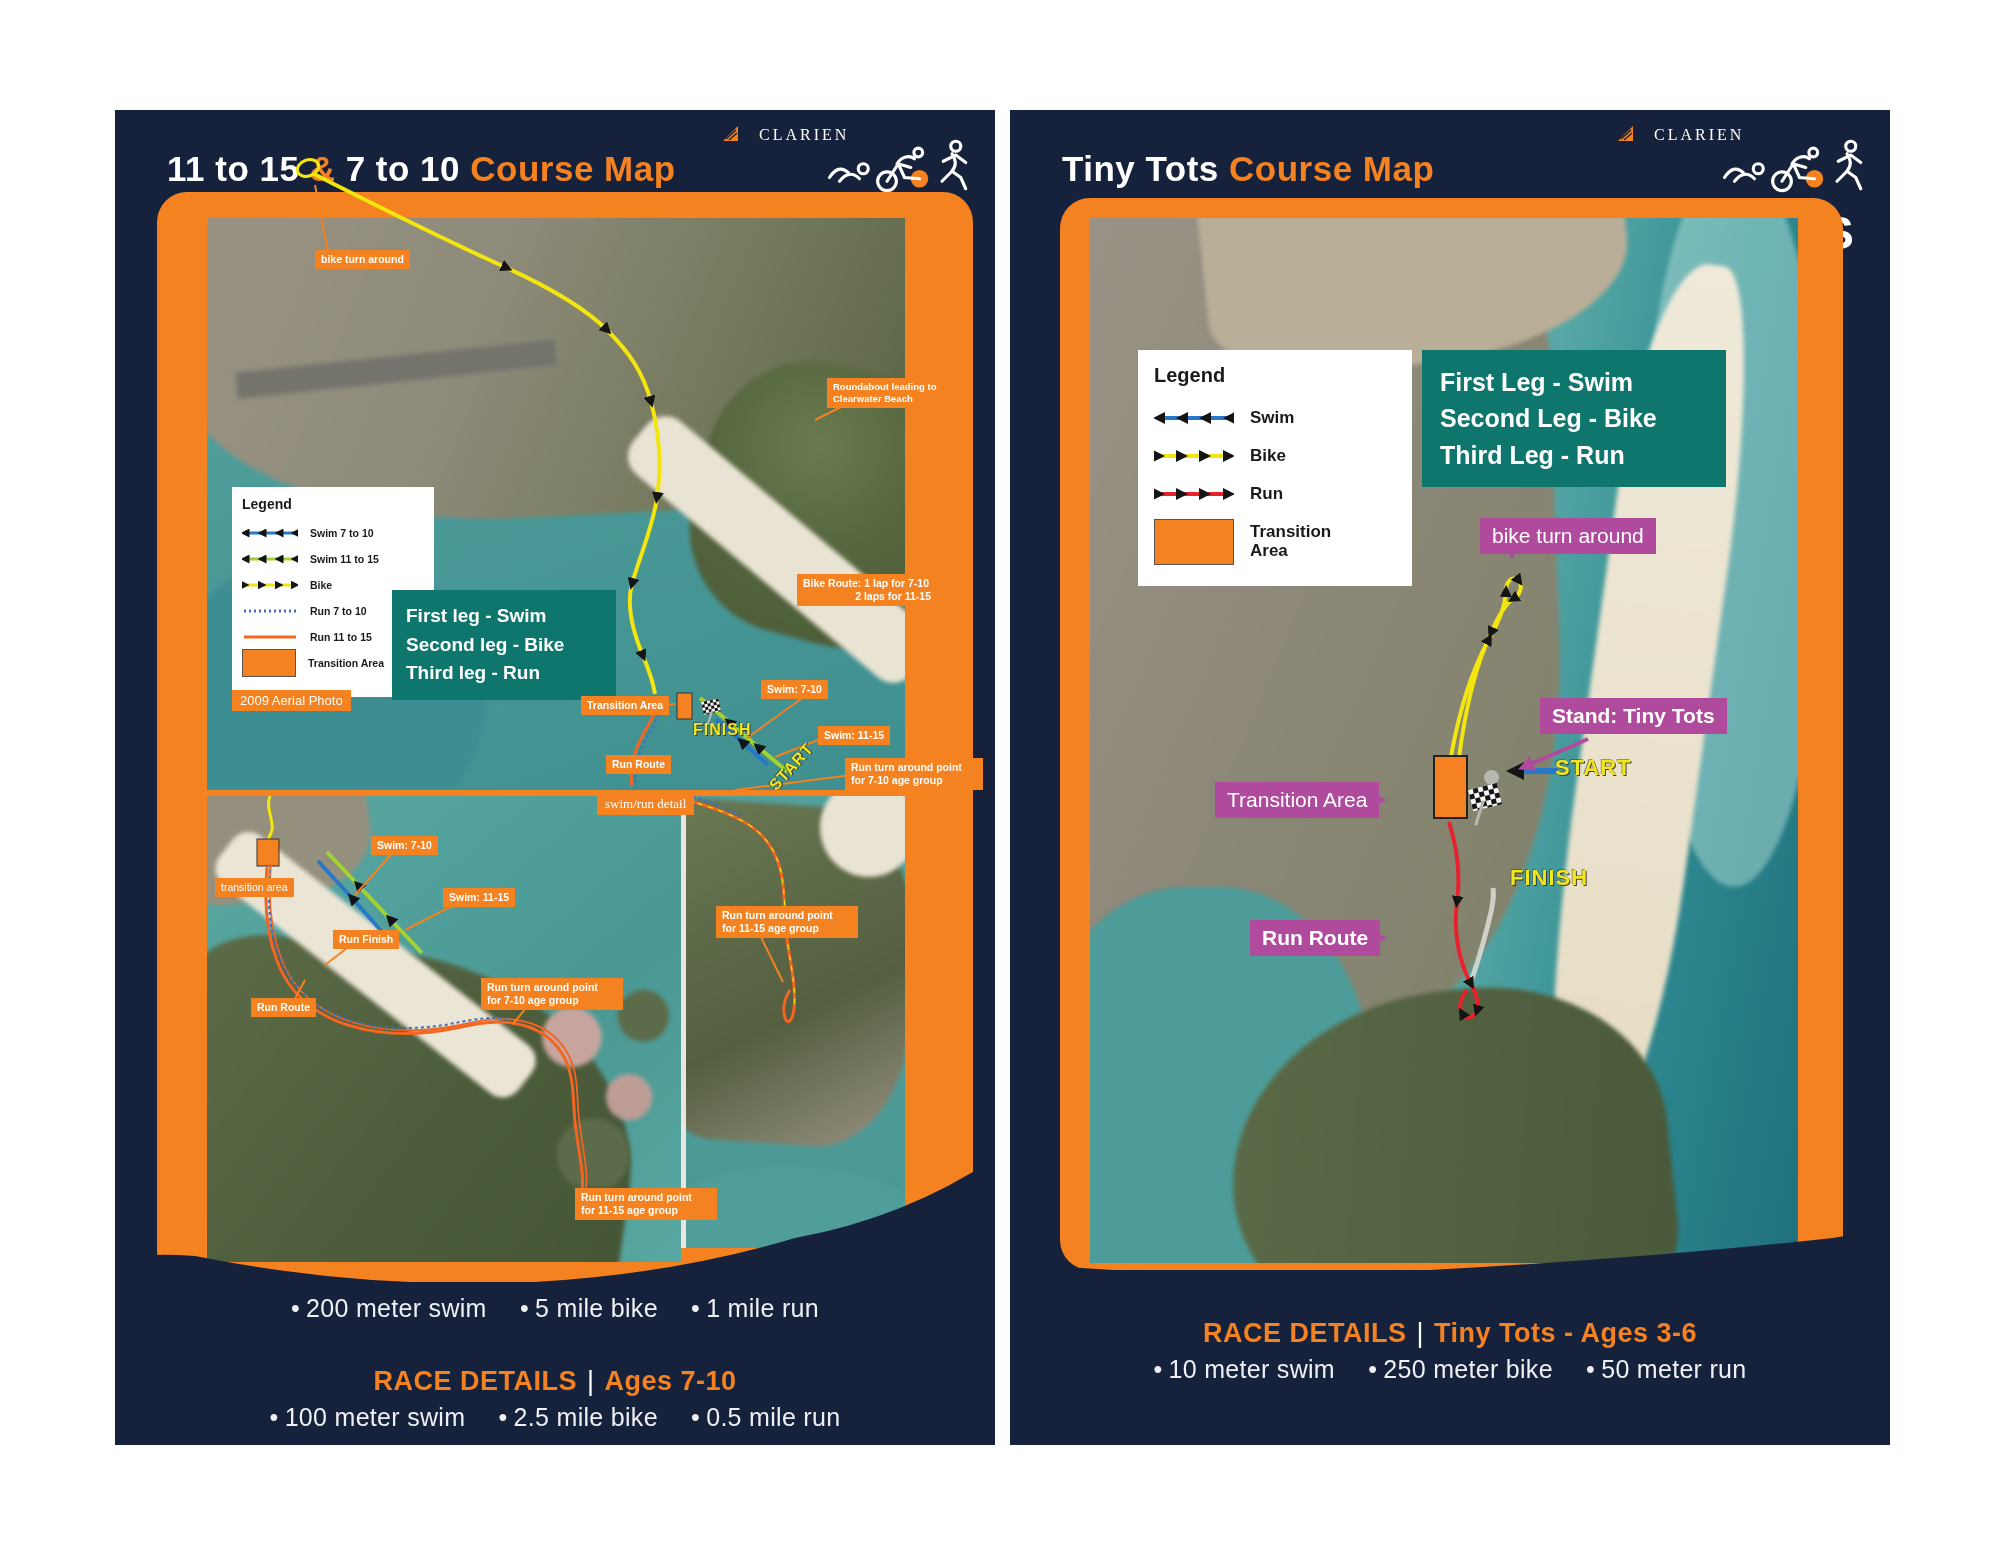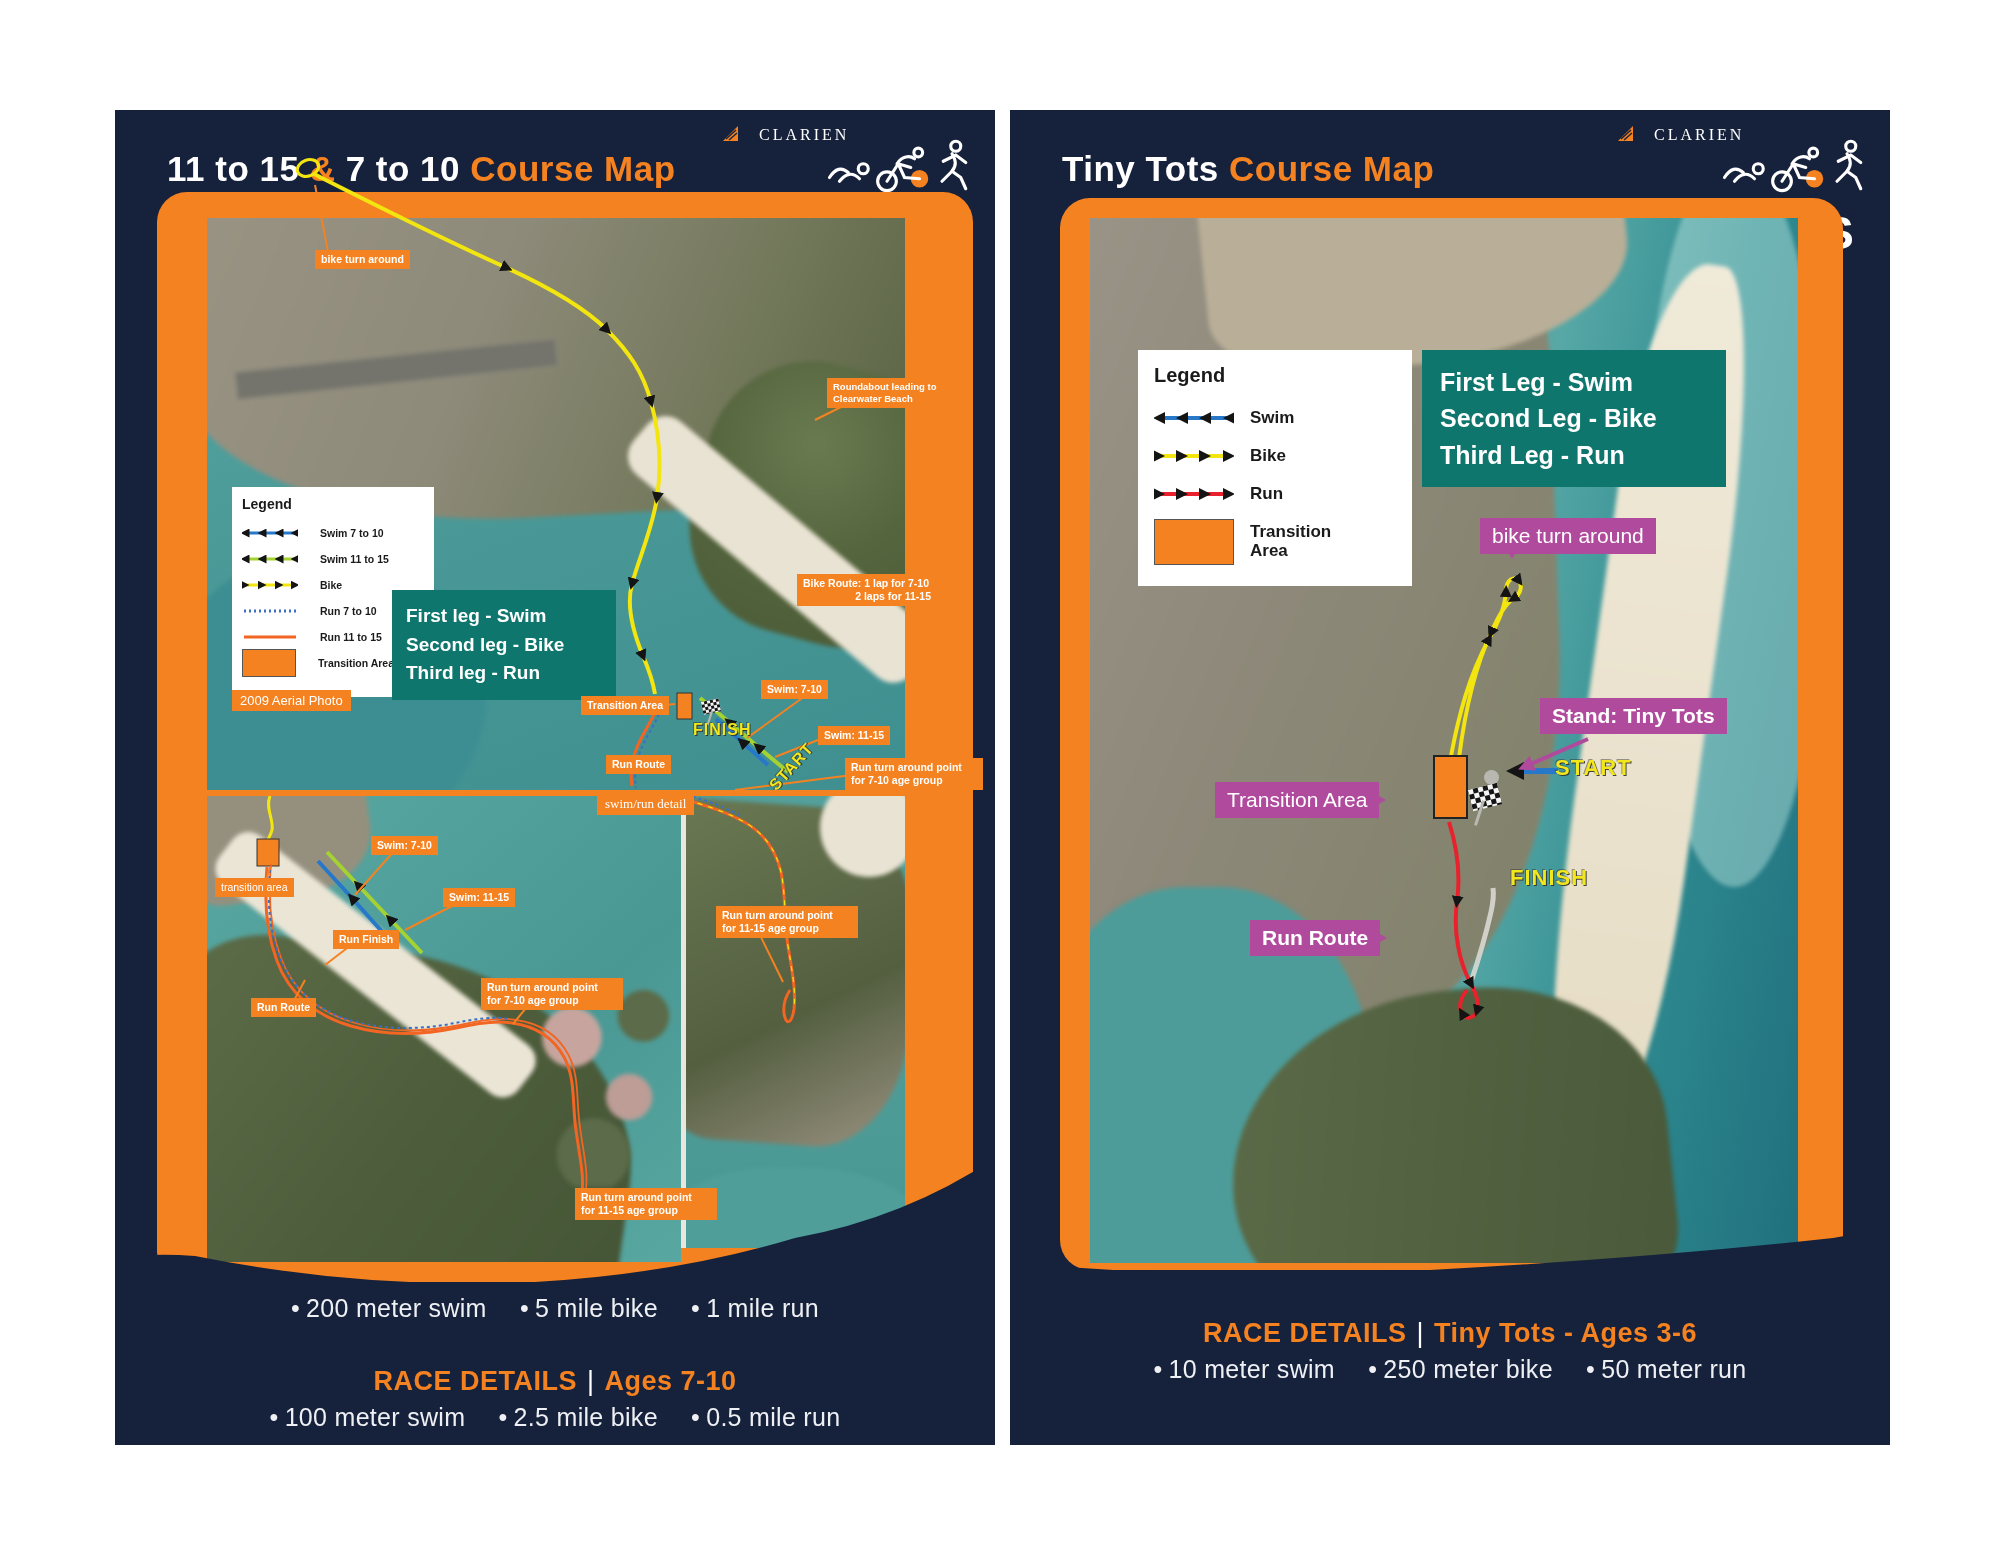--- a/index.html
+++ b/index.html
@@ -87,21 +87,21 @@
   .purple.ptr-dl::after{content:"";position:absolute;left:24px;bottom:-13px;border:8px solid transparent;border-top:14px solid #b04a9c;}
 
   
   .legend{position:absolute;background:#ffffff;color:#1a1a1a;}
   .panel.left .legend{left:117px;top:377px;width:182px;height:192px;padding:9px 10px;}
   .panel.right .legend{left:128px;top:240px;width:242px;height:208px;padding:14px 16px;}
   .lg-title{font-weight:800;}
   .panel.left .lg-title{font-size:14px;margin-bottom:8px;}
   .panel.right .lg-title{font-size:20px;margin-bottom:12px;}
   .lg-row{display:flex;align-items:center;}
-  .panel.left .lg-row{height:26px;gap:22px;}
+  .panel.left .lg-row{height:26px;gap:12px;}
   .panel.right .lg-row{height:38px;gap:16px;}
   .lg-lab{font-weight:700;}
   .panel.left .lg-lab{font-size:10.5px;}
   .panel.right .lg-lab{font-size:17px;line-height:1.1;}
   .lg-swatch{border:1px solid #555;}
   .panel.left .lg-swatch{width:52px;height:26px;}
   .panel.right .lg-swatch{width:78px;height:44px;}
   .panel.right .lg-row.tall{height:58px;}
 
   

